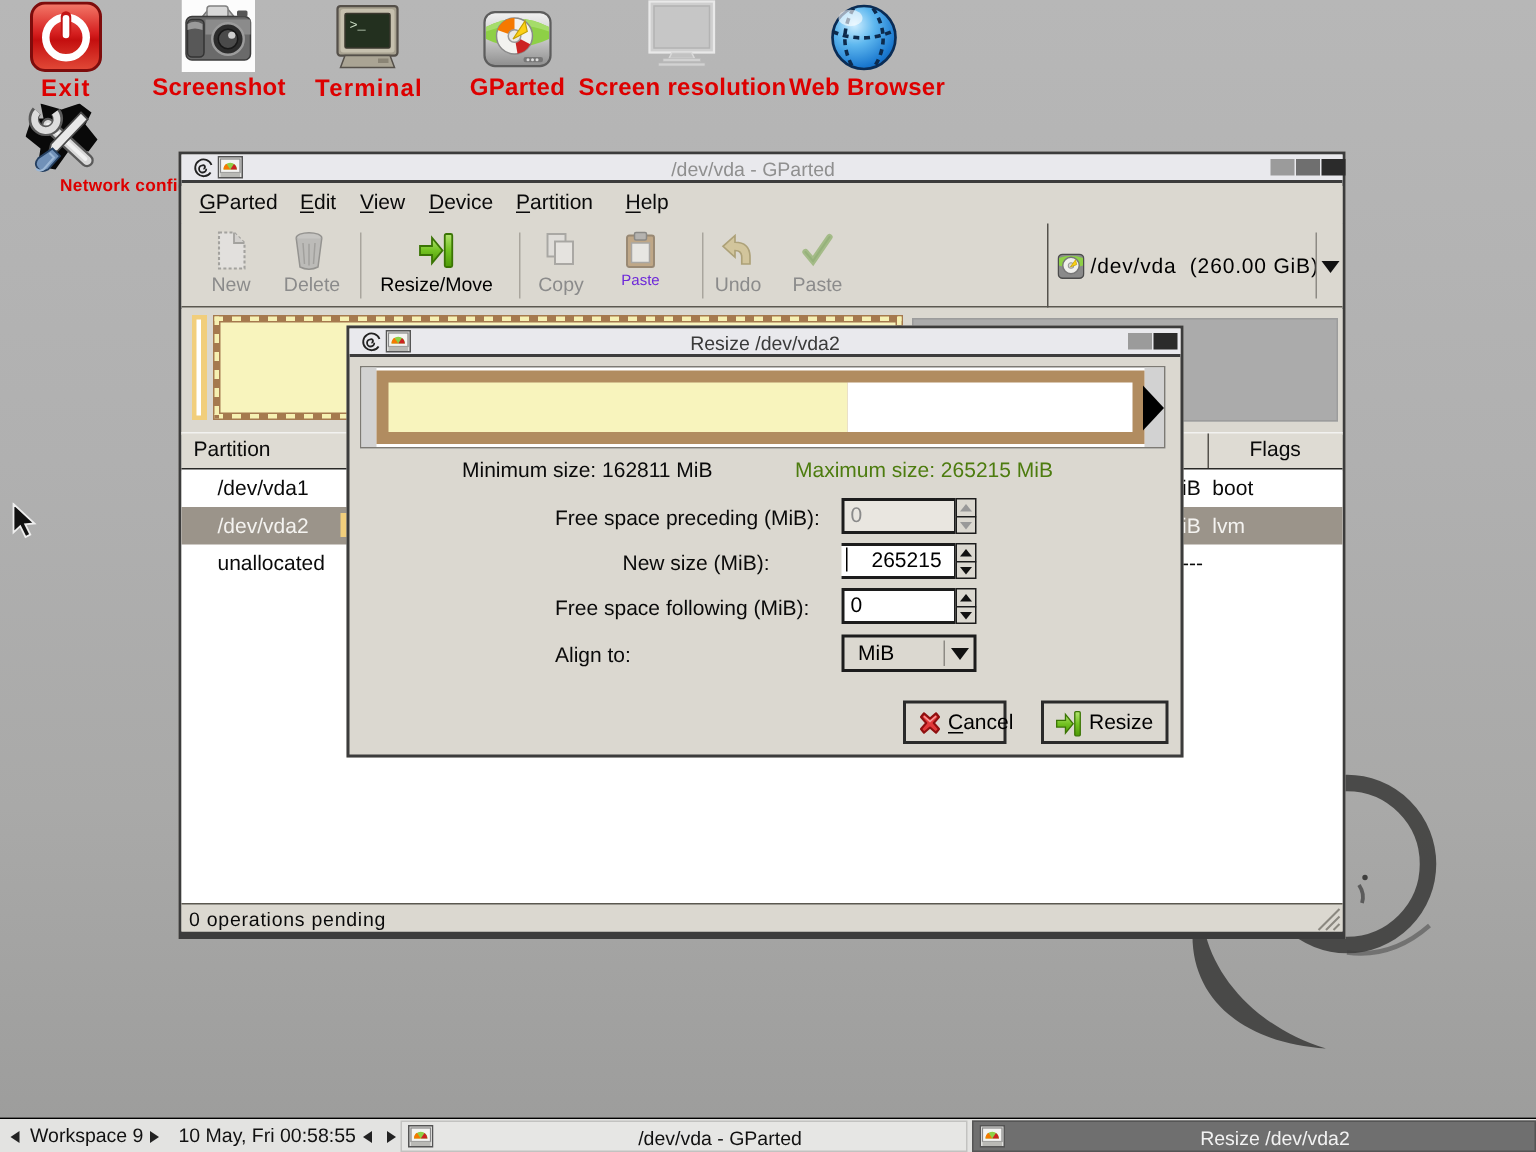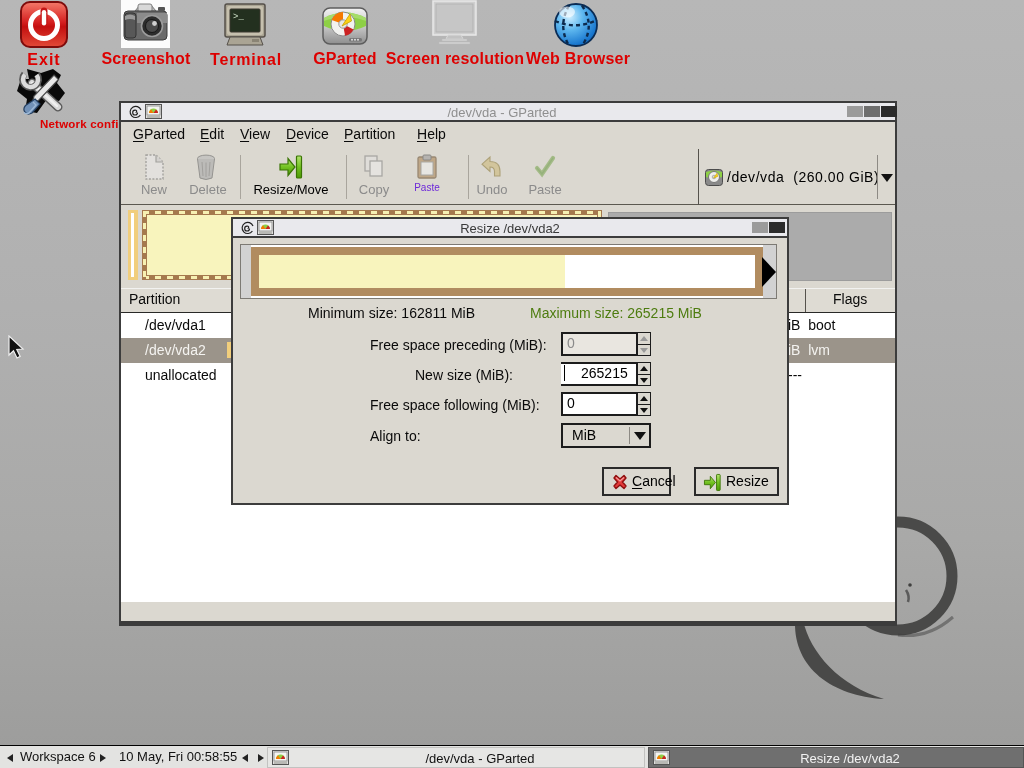--- a/index.html
+++ b/index.html
@@ -270,20 +270,26 @@
       <span class="abs" style="left:24px; top:4px;">/dev/vda2</span>
       <div class="abs" style="left:106px; top:4px; width:8px; height:16px; background:#f1ce7c;"></div>
       <span class="abs" style="left:667px; top:4px;">iB&nbsp;&nbsp;lvm</span>
     </div>
     <div class="abs" style="left:0; top:50px; width:774px; height:25px;">
       <span class="abs" style="left:24px; top:4px;">unallocated</span>
       <span class="abs" style="left:667px; top:4px;">---</span>
     </div>
   </div>
 
+  <div class="abs" style="left:0; top:499px; width:774px; height:19px; background:#dbd8d0; border-top:1px solid #5b5850; font-size:13px; color:#0a0a0a;">
+    <span class="abs" style="left:5px; top:2px; letter-spacing:0.5px;">0 operations pending</span>
+    <svg class="abs" style="right:1px; top:2px;" width="16" height="16" viewBox="0 0 16 16">
+      <path d="M15,1 L1,15 M15,6 L6,15 M15,11 L11,15" stroke="#8b8880" stroke-width="1.4"></path>
+    </svg>
+  </div>
 </div>
 
 <div class="win" id="dlg" style="left:231px; top:217px; width:558px; height:288px; z-index:30;">
   <div class="titlebar">
     <svg class="abs" style="left:7px; top:2px;" width="15" height="15" viewBox="0 0 15 15">
       <path d="M13,5 A5.6,5.6 0 1 0 12.4,10 M9.5,7.5 A2.4,2.4 0 1 1 7,5.2 A1.2,1.2 0 1 1 7.6,7.5" fill="none" stroke="#222" stroke-width="1.2"></path>
     </svg>
     <svg class="abs" style="left:24px; top:1px;" width="17" height="16" viewBox="0 0 17 16">
       <rect x="0.5" y="0.5" width="16" height="14" fill="#e0e0de" stroke="#555"></rect>
       <rect x="2" y="2" width="13" height="9" fill="#f4f4f2" stroke="#888" stroke-width="0.8"></rect>
@@ -354,21 +360,21 @@
     <svg class="abs" style="left:7px; top:4px;" width="19" height="19" viewBox="0 0 26 26">
       <rect x="18.5" y="2" width="5" height="22" rx="1" fill="url(#rmg)" stroke="#3a7404" stroke-width="1.2"></rect>
       <path d="M2,10 L10,10 L10,4.5 L17,13 L10,21.5 L10,16 L2,16 Z" fill="url(#rmg)" stroke="#3a7404" stroke-width="1.2"></path>
     </svg>
     <span class="abs" style="left:30px; top:4px;">Resize</span>
   </div>
 </div>
 
 <div id="taskbar" class="abs" style="left:0; top:745px; width:1024px; height:23px; background:#e3e3e1; border-top:1px solid #000; z-index:50; font-size:13px; color:#111;">
   <div class="abs" style="left:7px; top:8px; width:0; height:0; border-top:4px solid transparent; border-bottom:4px solid transparent; border-right:6px solid #222;"></div>
-  <span class="abs" style="left:20px; top:3px;">Workspace 6</span>
+  <span class="abs" style="left:20px; top:3px;">Workspace 9</span>
   <div class="abs" style="left:100px; top:8px; width:0; height:0; border-top:4px solid transparent; border-bottom:4px solid transparent; border-left:6px solid #222;"></div>
   <span class="abs" style="left:119px; top:3px;">10 May, Fri 00:58:55</span>
   <div class="abs" style="left:242px; top:8px; width:0; height:0; border-top:4px solid transparent; border-bottom:4px solid transparent; border-right:6px solid #222;"></div>
   <div class="abs" style="left:258px; top:8px; width:0; height:0; border-top:4px solid transparent; border-bottom:4px solid transparent; border-left:6px solid #222;"></div>
 
   <div class="abs" style="left:267px; top:1px; width:378px; height:21px; background:#e6e6e4; border:1px solid #c2c2c0;">
     <svg class="abs" style="left:4px; top:2px;" width="17" height="16" viewBox="0 0 17 16">
       <rect x="0.5" y="0.5" width="16" height="14" fill="#e0e0de" stroke="#555"></rect>
       <rect x="2" y="2" width="13" height="9" fill="#f4f4f2" stroke="#888" stroke-width="0.8"></rect>
       <path d="M4,9 a4.5,4.5 0 0 1 9,0 Z" fill="#8ed046"></path>

